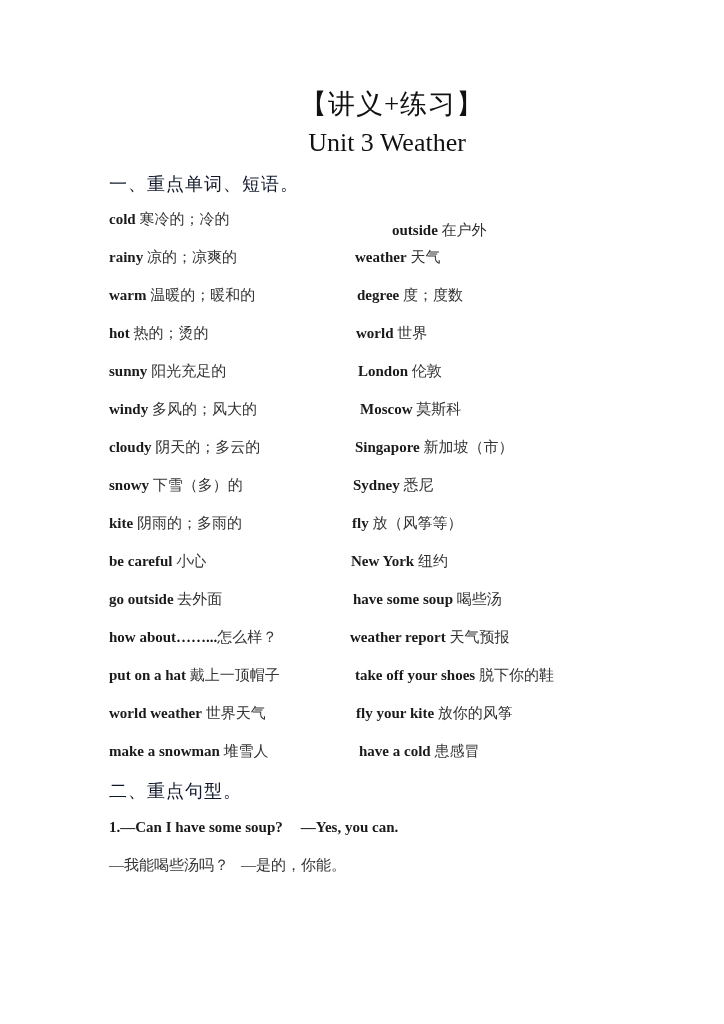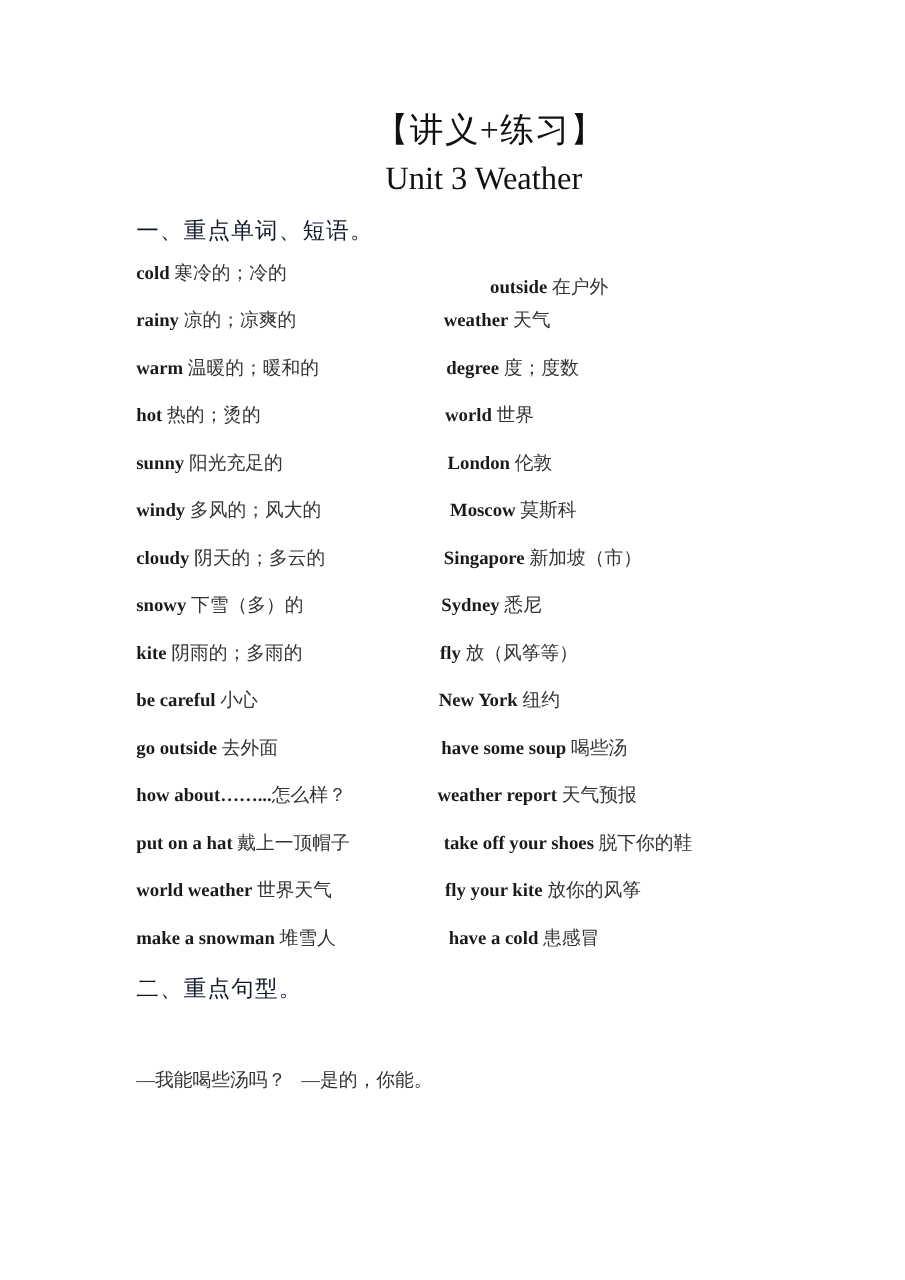--- a/index.html
+++ b/index.html
@@ -123,15 +123,16 @@
     <div class="vocab-item" style="left:351px; top:551px;"><span class="en">New York</span> <span class="cn">纽约</span></div>
     <div class="vocab-item" style="left:353px; top:589px;"><span class="en">have some soup</span> <span class="cn">喝些汤</span></div>
     <div class="vocab-item" style="left:350px; top:627px;"><span class="en">weather report</span> <span class="cn">天气预报</span></div>
     <div class="vocab-item" style="left:355px; top:665px;"><span class="en">take off your shoes</span> <span class="cn">脱下你的鞋</span></div>
     <div class="vocab-item" style="left:356px; top:703px;"><span class="en">fly your kite</span> <span class="cn">放你的风筝</span></div>
     <div class="vocab-item" style="left:359px; top:741px;"><span class="en">have a cold</span> <span class="cn">患感冒</span></div>
   </div>
 
   <div class="section-heading" style="top:779px;">二、重点句型。</div>
 
+  <div class="sentence en" style="top:817px;"><span>1.—Can I have some soup?</span><span class="gap"></span><span>—Yes, you can.</span></div>
   <div class="sentence cn" style="top:855px;"><span>—我能喝些汤吗？</span><span class="gap" style="width:12px"></span><span>—是的，你能。</span></div>
 
 </div>
 
 </body></html>

